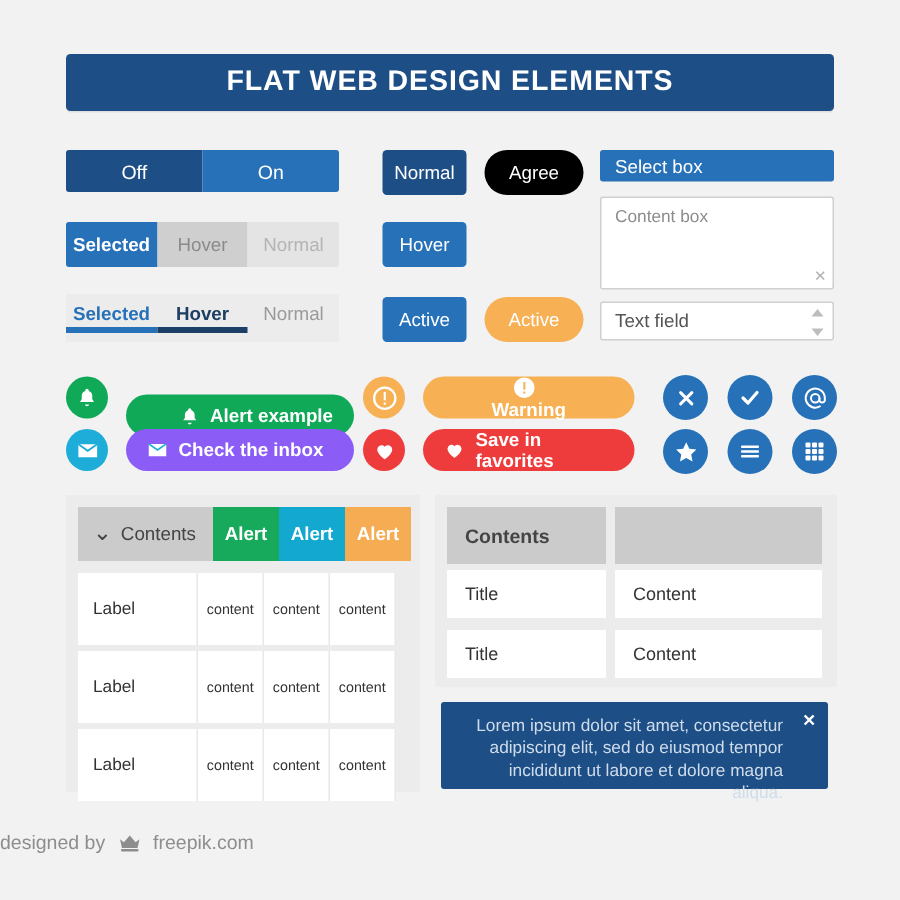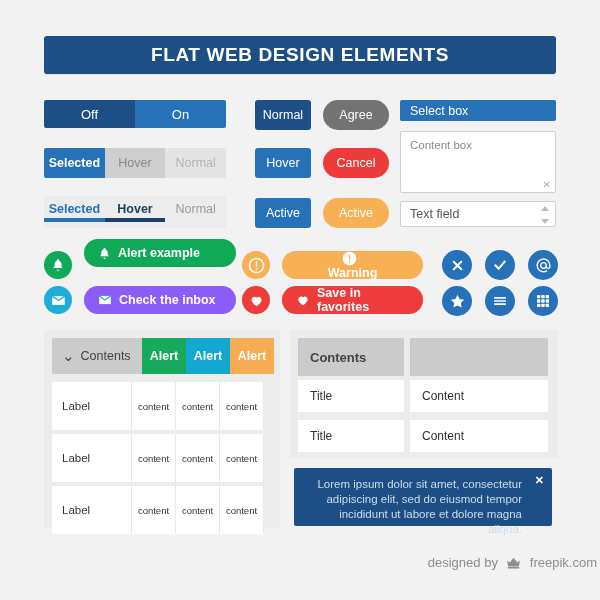--- a/index.html
+++ b/index.html
@@ -98,21 +98,21 @@
   .tr-row{position:absolute;left:8px;height:32px;display:flex;}
   .tr-row .c1{width:106px;background:#fff;display:flex;align-items:center;padding-left:12px;box-sizing:border-box;font-size:12px;color:#333;}
   .tr-row .c2{width:138px;background:#fff;margin-left:6px;display:flex;align-items:center;padding-left:12px;box-sizing:border-box;font-size:12px;color:#333;}
 
   
   .notif{left:294px;top:468px;width:258px;height:58px;background:#1d4e86;border-radius:2px;position:absolute;text-align:right;}
   .notif p{margin:0;position:absolute;left:12px;top:9px;width:216px;color:#cfdcea;font-size:11.5px;line-height:15px;}
   .notif .x{position:absolute;right:8px;top:6px;color:#fff;font-size:11px;font-weight:bold;}
 
   
-  .footer{left:0;top:553px;width:597px;text-align:right;}
+  .footer{left:0;top:553px;width:597px;text-align:left;}
   .footer span{font-size:13px;color:#8d8d8d;}
   .crown{display:inline-block;vertical-align:-2px;margin:0 3px;}
 </style>
 </head>
 <body>
 
 <div class="stage">
 
   <div class="title-bar abs">
     <span>FLAT WEB DESIGN ELEMENTS</span>
@@ -132,22 +132,21 @@
   <div class="tabs abs">
     <div class="t sel"><span>Selected</span><i></i></div>
     <div class="t hov"><span>Hover</span><i></i></div>
     <div class="t nor"><span>Normal</span><i></i></div>
   </div>
 
   <div class="btn-sq abs" style="left:255px;top:100px;background:#1d4e86;">Normal</div>
   <div class="btn-sq abs" style="left:255px;top:148px;background:#2671b8;">Hover</div>
   <div class="btn-sq abs" style="left:255px;top:198px;background:#2671b8;">Active</div>
 
-  <div class="btn-pill abs" style="left:323px;top:100px;background:#737373;">Agree</div>
-  <div class="btn-pill abs" style="left:323px;top:148px;background:#ed3b3b;">Cancel</div>
+  <div class="btn-pill abs" style="left:323px;top:100px;background:#000000;">Agree</div>
   <div class="btn-pill abs" style="left:323px;top:198px;background:#f7b053;">Active</div>
 
   <div class="selectbox abs">
     <span>Select box</span>
   </div>
   <div class="contentbox">
     <div class="ph">Content box</div>
     <div class="rs">✕</div>
   </div>
   <div class="textfield">
@@ -156,21 +155,21 @@
       <i class="ar up"></i>
         <i class="ar dn"></i>
     </span>
   </div>
 
   <div class="circ c28 abs" style="left:44px;top:251px;background:#0fa958;">
     <svg width="14" height="14" viewBox="0 0 24 24" fill="#fff">
         <path d="M12 2a2 2 0 012 2v.6A6 6 0 0118 10v4l2 3H4l2-3v-4a6 6 0 014-5.4V4a2 2 0 012-2zm0 20a2.6 2.6 0 01-2.5-2h5A2.6 2.6 0 0112 22z"></path>
       </svg>
   </div>
-  <div class="alert-pill abs" style="left:84px;top:239px;width:152px;background:#0fa958;">
+  <div class="alert-pill abs" style="left:84px;top:263px;width:152px;background:#0fa958;justify-content:flex-end;">
     <span class="gl">
       <svg width="13" height="13" viewBox="0 0 24 24" fill="#fff">
           <path d="M12 2a2 2 0 012 2v.6A6 6 0 0118 10v4l2 3H4l2-3v-4a6 6 0 014-5.4V4a2 2 0 012-2zm0 20a2.6 2.6 0 01-2.5-2h5A2.6 2.6 0 0112 22z"></path>
         </svg>
     </span>
     <span>Alert example</span>
   </div>
 
   <div class="circ c28 abs" style="left:242px;top:251px;background:#f7b053;">
     <svg width="17" height="17" viewBox="0 0 24 24">

